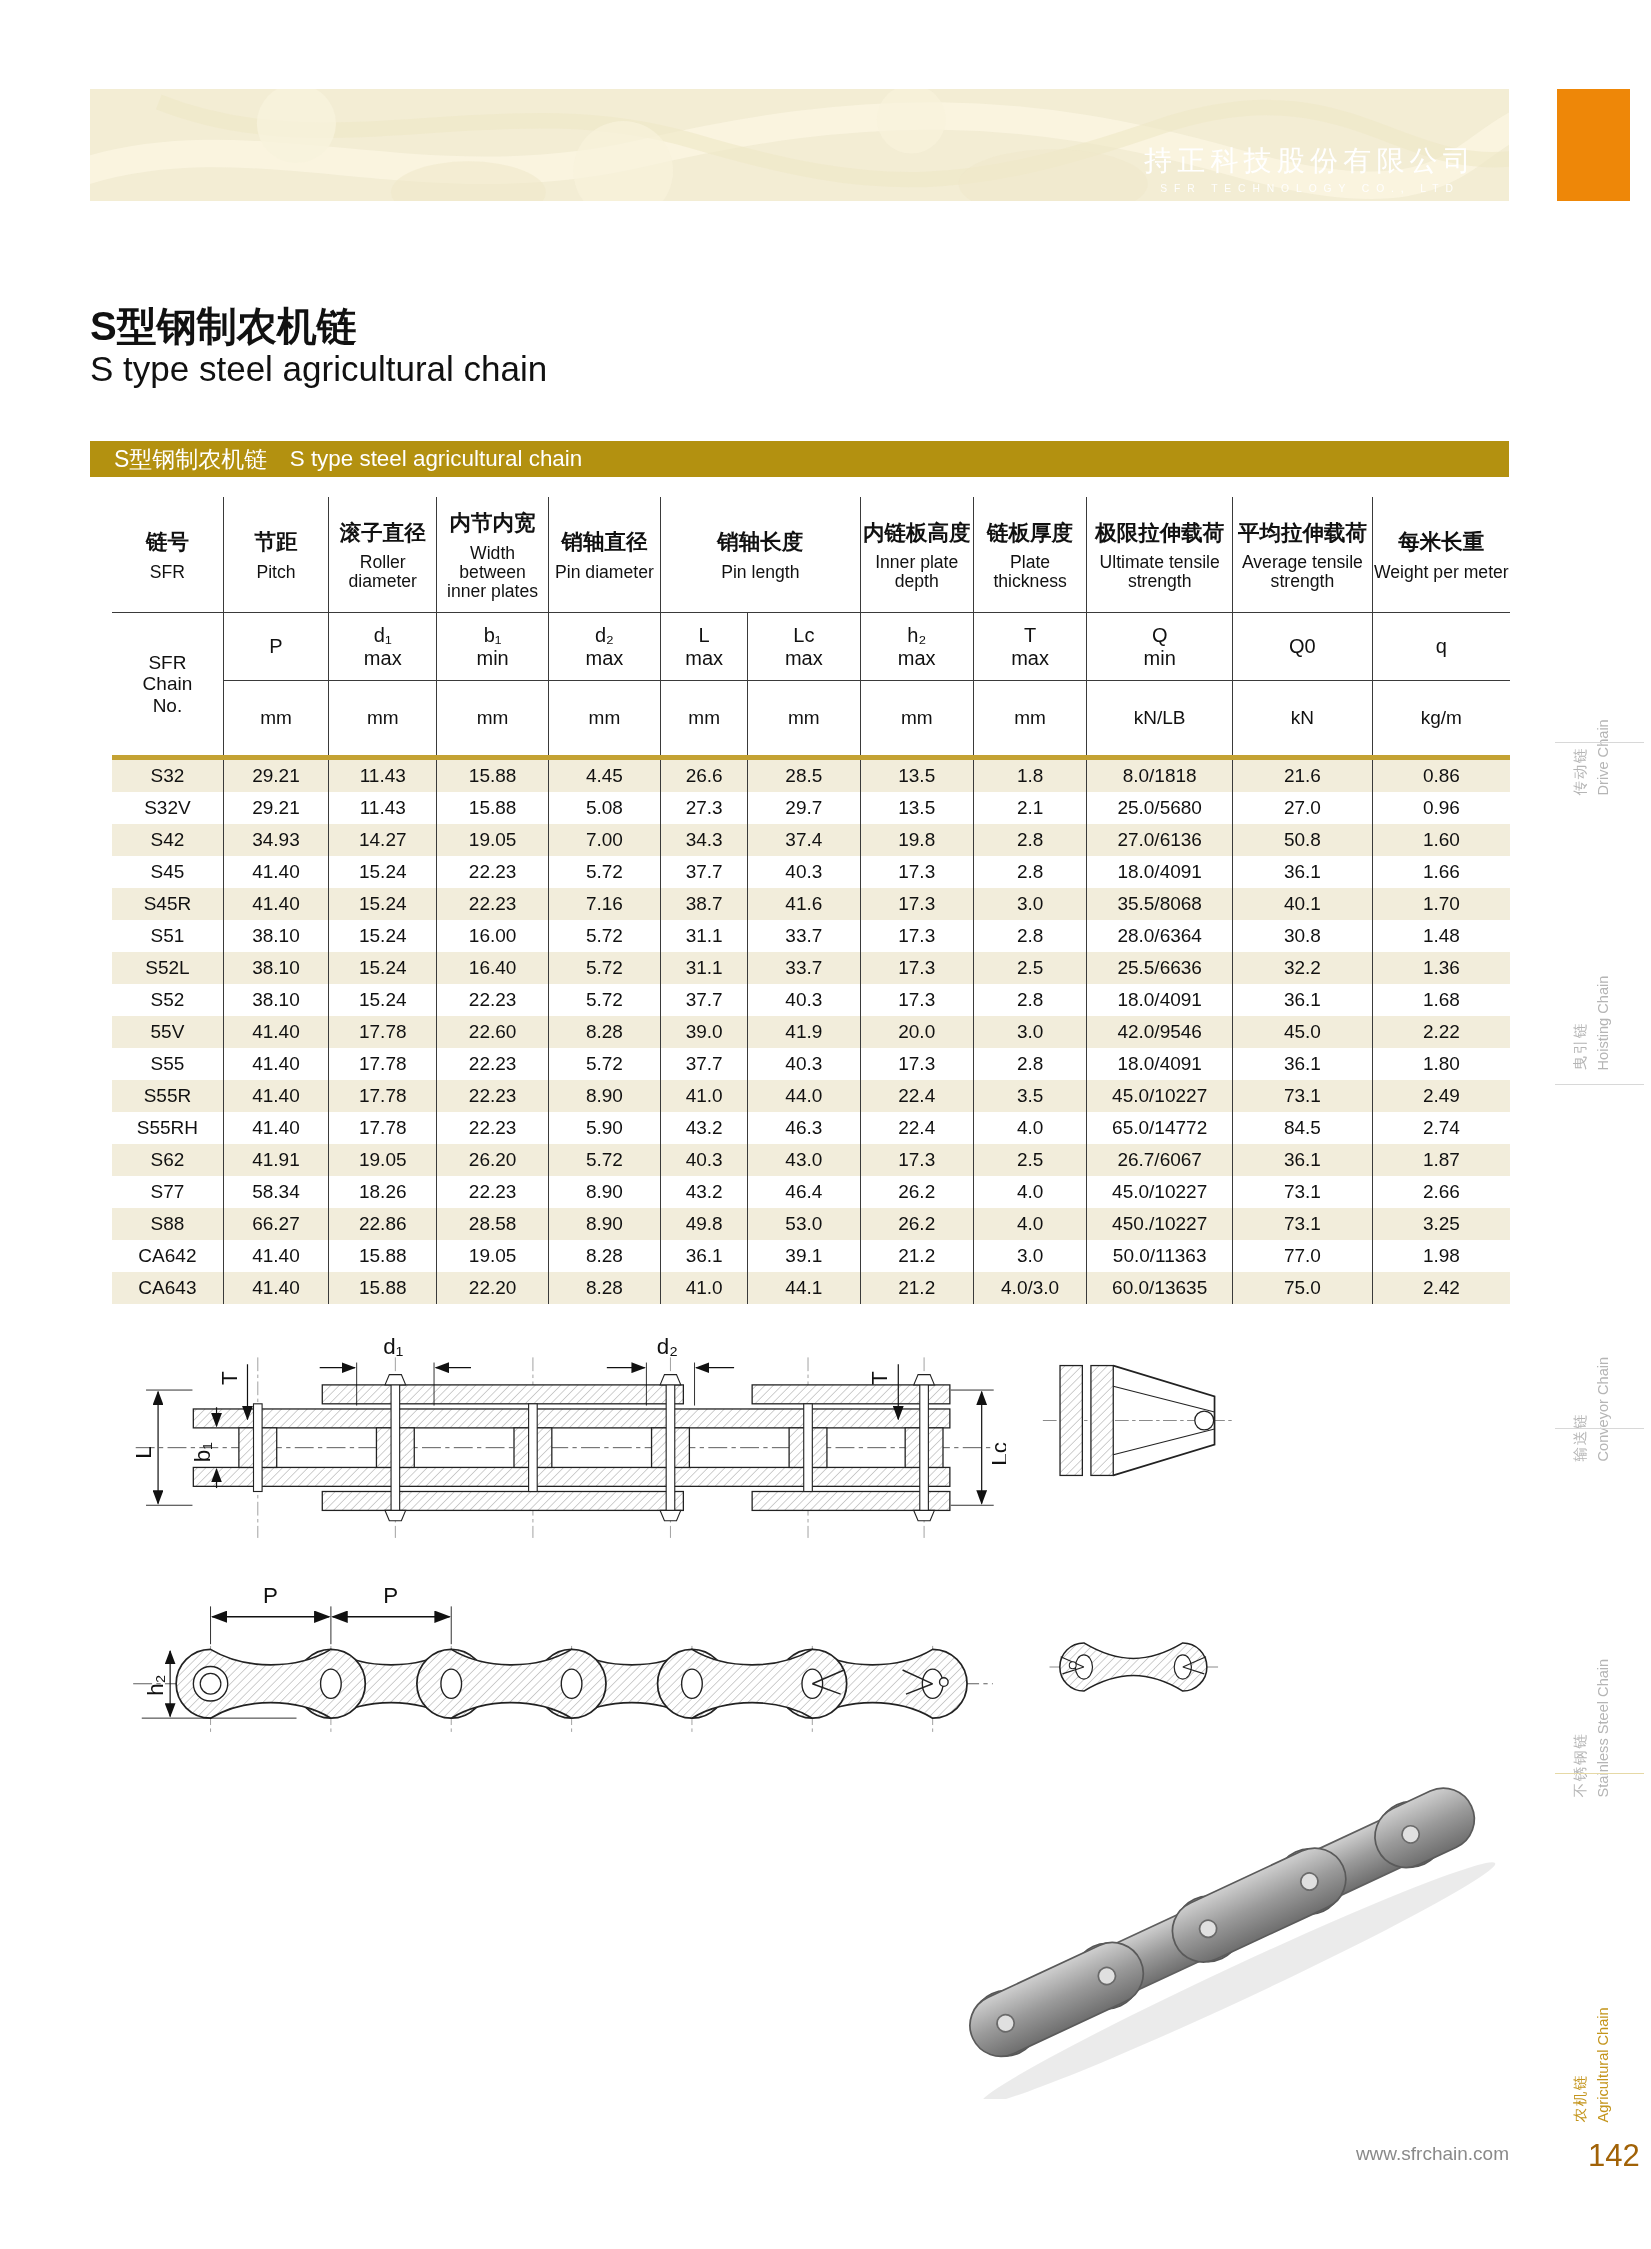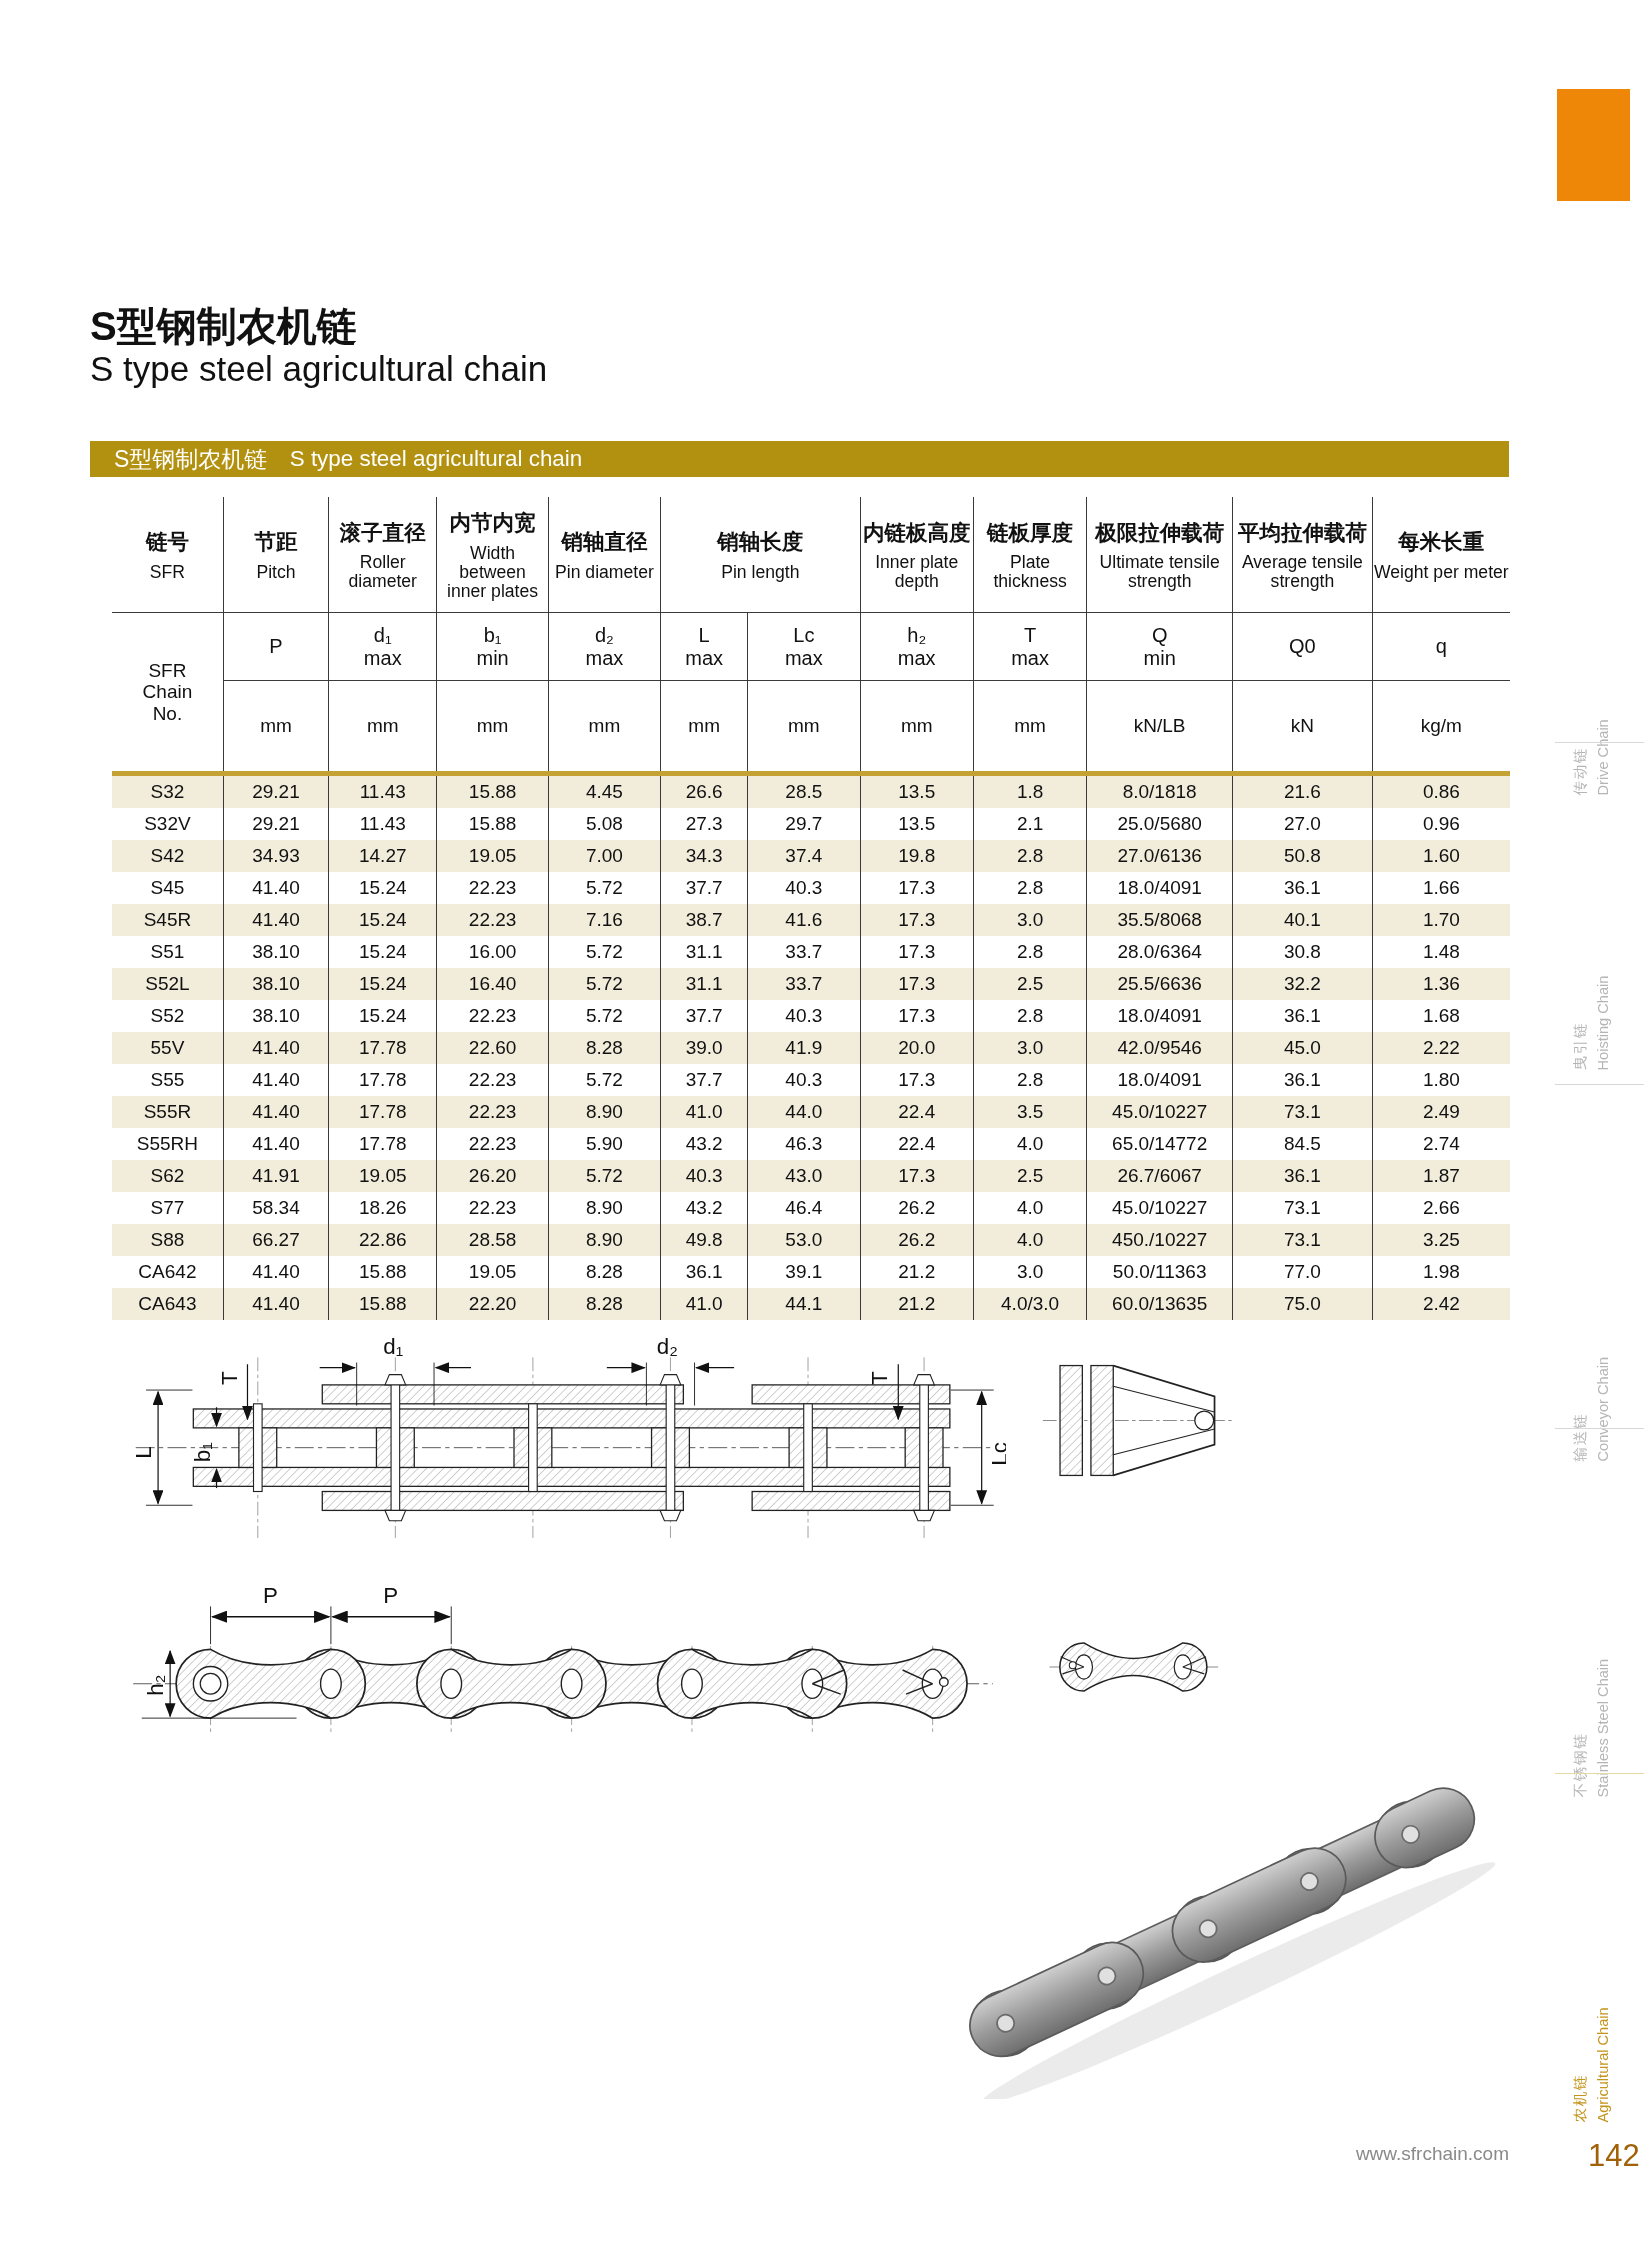--- a/index.html
+++ b/index.html
@@ -29,21 +29,21 @@
   .table-wrap{position:absolute;left:112px;top:497px;width:1398px;}
   table{width:100%;border-collapse:collapse;table-layout:fixed;text-align:center;}
   td{padding:0;vertical-align:middle;}
   .pre{white-space:pre-line;}
   tr.t1 td{height:115px;border-left:0.9px solid #3a3a3a;border-bottom:0.9px solid #3a3a3a;}
   tr.t1 td:first-child{border-left:none;}
   .g-cn{font-size:21.5px;font-weight:bold;}
   .g-en{font-size:17.6px;line-height:19px;margin-top:6.9px;}
   tr.t2 td{height:67px;font-size:20px;line-height:22.4px;border-left:0.9px solid #3a3a3a;}
   tr.t2 td:first-child{border-left:none;font-size:19px;line-height:21.5px;}
-  tr.t3 td{height:90px;font-size:19px;border-left:0.9px solid #3a3a3a;border-top:0.9px solid #3a3a3a;}
+  tr.t3 td{height:74px;font-size:19px;border-left:0.9px solid #3a3a3a;border-top:0.9px solid #3a3a3a;}
   tr.gold-sep td{height:5.2px;background:#C4A233;border:none;}
   tbody.data td{height:32px;font-size:19px;border-left:0.9px solid #3a3a3a;}
   tbody.data td:first-child{border-left:none;}
   tbody.data tr.odd{background:#F2EDDB;margin-top:16px;}
 
   
   .draw{position:absolute;}
   .dim-label{font-size:26px;fill:#111;}
 
   
@@ -57,20 +57,35 @@
   
   .footer-site{position:absolute;left:1204px;top:2143px;width:305px;text-align:right;
                font-size:19px;color:#8a8a8a;}
   .footer-page{position:absolute;left:1588px;top:2138px;font-size:31px;color:#a16207;}
 </style>
 </head>
 <body>
 
 <div class="page">
 
+  <div class="banner">
+    <svg width="1419" height="112" viewBox="0 0 1650 130">
+      <path d="M-20,100 C180,30 380,135 640,75 S1080,15 1330,85 S1590,70 1670,35" stroke="#FAF5E1" stroke-width="32" fill="none" opacity="0.85"></path>
+      <path d="M80,15 C280,95 480,-5 700,60 S1020,120 1240,45 S1520,100 1660,80" stroke="#EFE7C6" stroke-width="18" fill="none" opacity="0.6"></path>
+      <circle cx="240" cy="40" r="46" fill="#F8F2DC" opacity="0.8"></circle>
+      <circle cx="620" cy="95" r="58" fill="#F8F2DC" opacity="0.7"></circle>
+      <circle cx="955" cy="35" r="40" fill="#F8F2DC" opacity="0.7"></circle>
+      <ellipse cx="440" cy="120" rx="90" ry="36" fill="#EFE8C9" opacity="0.55"></ellipse>
+      <ellipse cx="1120" cy="110" rx="110" ry="40" fill="#EFE8C9" opacity="0.5"></ellipse>
+    </svg>
+    <div class="banner-text">
+      <div class="company-cn">持正科技股份有限公司</div>
+      <div class="company-en">SFR TECHNOLOGY CO., LTD</div>
+    </div>
+  </div>
   <div class="orange-tab"></div>
 
   <div class="title-block">
     <div class="title-cn">S型钢制农机链</div>
     <div class="title-en">S type steel agricultural chain</div>
   </div>
 
   <div class="gold-bar">
     <span class="cn">S型钢制农机链</span>
     <span class="en">S type steel agricultural chain</span>

